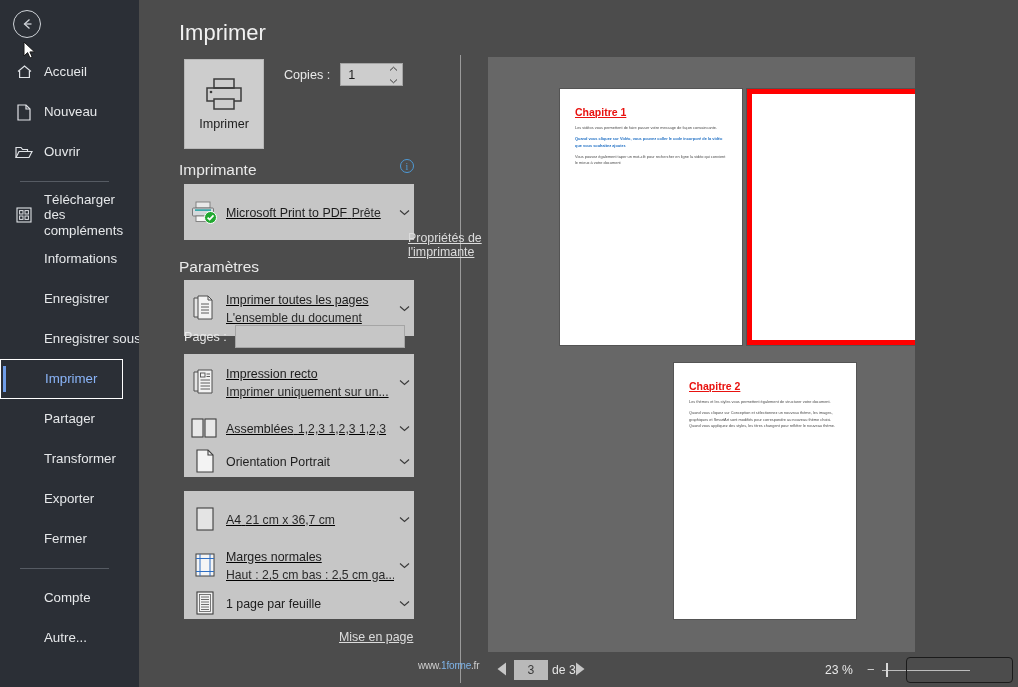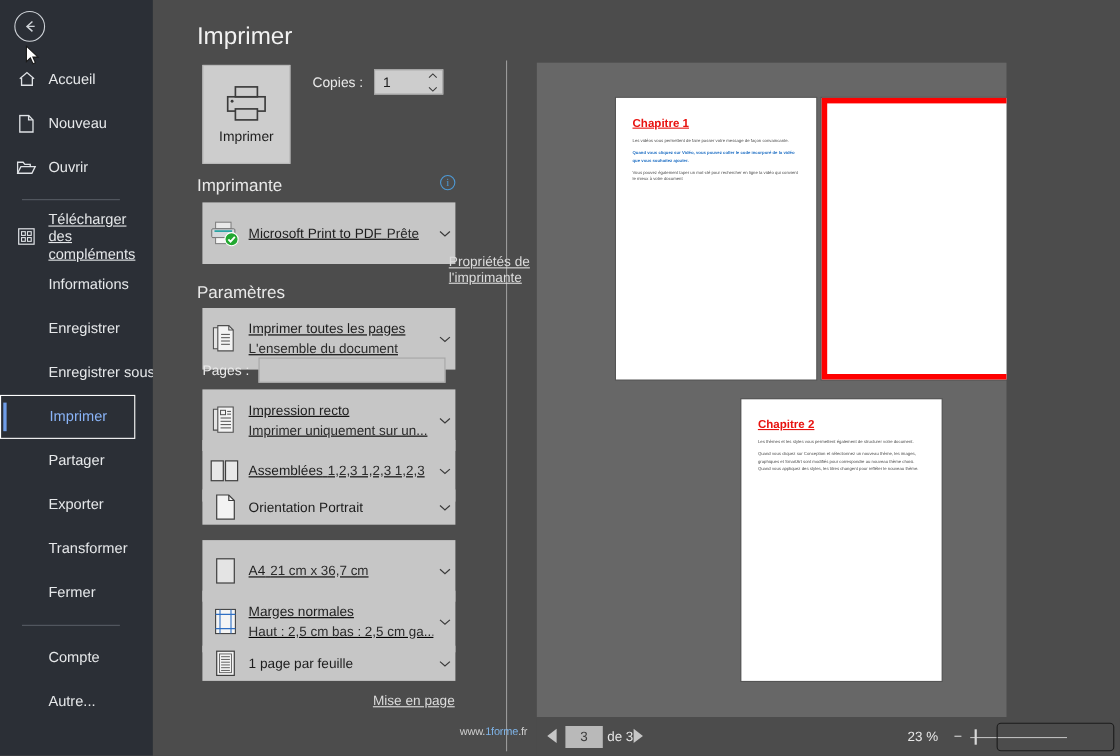--- a/index.html
+++ b/index.html
@@ -31,21 +31,21 @@
   .nav-item {
     position: relative;
     height: 40px;
     display: flex; align-items: center;
     padding-left: 14px;
     color: #e6e8ea;
     font-size: 13.3px;
     cursor: pointer;
     white-space: nowrap;
   }
-  .nav-item.two-line { height: 48px; text-decoration: underline; }
+  .nav-item.two-line { height: 48px; }
   .nav-item .nav-ico {
     width: 20px; margin-right: 10px; flex: 0 0 20px;
     display: flex; align-items: center; justify-content: center;
   }
   .nav-item .nav-lbl { line-height: 1.15; }
   .nav-item.no-icon { padding-left: 44px; }
   .nav-item.selected {
     border: 1.4px solid #ffffff;
     color: #8ab4f8;
   }
@@ -319,25 +319,25 @@
 
       <div class="nav-item no-icon selected">
         <span class="nav-lbl">Imprimer</span>
       </div>
 
       <div class="nav-item no-icon">
         <span class="nav-lbl">Partager</span>
       </div>
 
       <div class="nav-item no-icon">
+        <span class="nav-lbl">Transformer</span>
+      </div>
+
+      <div class="nav-item no-icon">
         <span class="nav-lbl">Exporter</span>
-      </div>
-
-      <div class="nav-item no-icon">
-        <span class="nav-lbl">Transformer</span>
       </div>
 
       <div class="nav-item no-icon">
         <span class="nav-lbl">Fermer</span>
       </div>
 
       <div class="nav-sep"></div>
 
       <div class="nav-item no-icon">
         <span class="nav-lbl">Compte</span>

